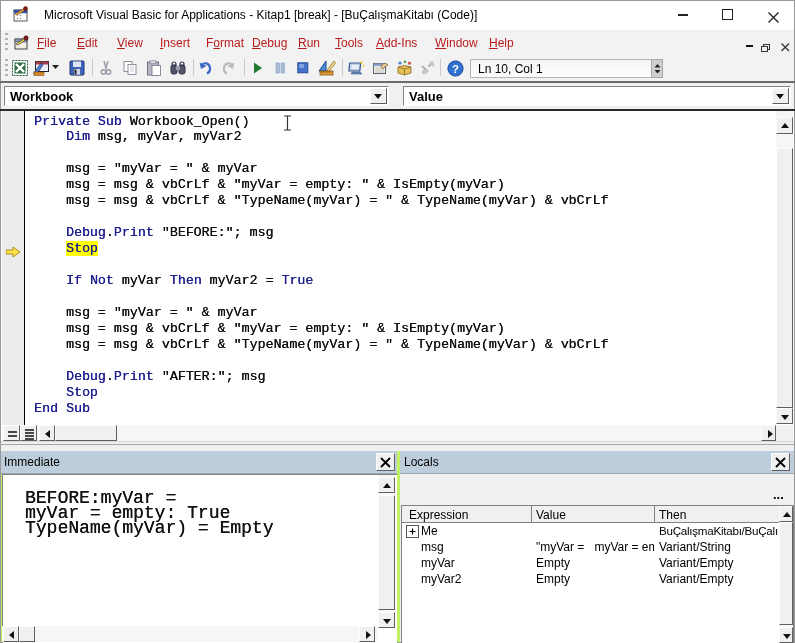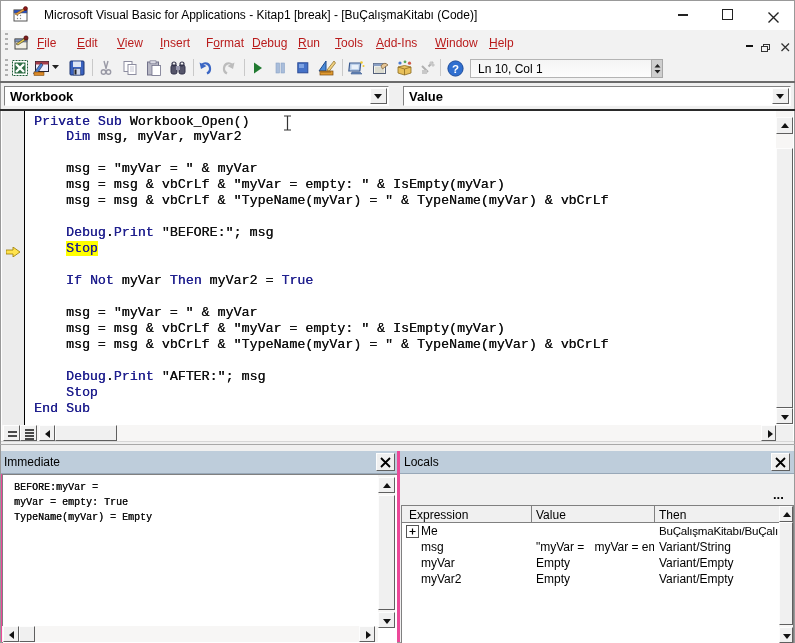--- a/index.html
+++ b/index.html
@@ -301,30 +301,30 @@
       <path d="M0 0 L5 4 L0 8 Z" fill="#111"></path>
     </svg>
 </div>
 <div class="abs" style="left:776px;top:425px;width:17px;height:16px;background:#f0f0f0;"></div>
 
 <div class="abs" style="left:1px;top:441px;width:793px;height:10px;background:#f0f0f0;border-top:1px solid #d7d7d7;"></div>
 <div class="abs" style="left:0;top:444px;width:795px;height:1px;background:#a8a8a8;"></div>
 
 <div class="abs" style="left:397px;top:451px;width:3px;height:191px;background:#f0f0f0;"></div>
 
-<div class="abs" id="immediate" style="left:1px;top:451px;width:439px;height:191px;background:#ec4899;">
+<div class="abs" id="immediate" style="left:1px;top:451px;width:439px;height:191px;background:#bef264;">
   <div class="abs" style="left:0;top:0;width:396px;height:22px;background:#becddb;border-bottom:1px solid #98a8b8;"></div>
   <div class="abs" style="left:3px;top:4px;font-size:12px;color:#000;">Immediate</div>
   <div class="abs raised" style="left:375px;top:2px;width:19px;height:18px;">
     <svg class="abs" style="left:3px;top:3px;" width="11" height="11">
         <path d="M1 1 L10 10 M10 1 L1 10" stroke="#000" stroke-width="1.8"></path>
       </svg>
   </div>
   <div class="abs" style="left:1px;top:23px;width:394px;height:168px;border:1px solid #808080;border-right:none;border-bottom:none;background:#fff;"></div>
-  <pre class="mono abs" style="left:13px;top:29px;margin:0;font-size:10px;line-height:15.2px;color:#111;text-shadow:0.25px 0 currentColor;">BEFORE:myVar = 
+  <pre class="mono abs" style="left:13px;top:29px;margin:11px;font-size:18px;line-height:15.2px;color:#111;text-shadow:0.25px 0 currentColor;">BEFORE:myVar = 
 myVar = empty: True
 TypeName(myVar) = Empty</pre>
 
   <div class="abs" style="left:377px;top:24px;width:17px;height:153px;background:#f7f6f5;"></div>
   <div class="abs raised" style="left:377px;top:26px;width:17px;height:16px;">
     <svg class="abs" style="left:4px;top:5px;" width="8" height="5">
         <path d="M4 0 L8 5 L0 5 Z" fill="#111"></path>
       </svg>
   </div>
   <div class="abs raised" style="left:377px;top:44px;width:17px;height:115px;"></div>

